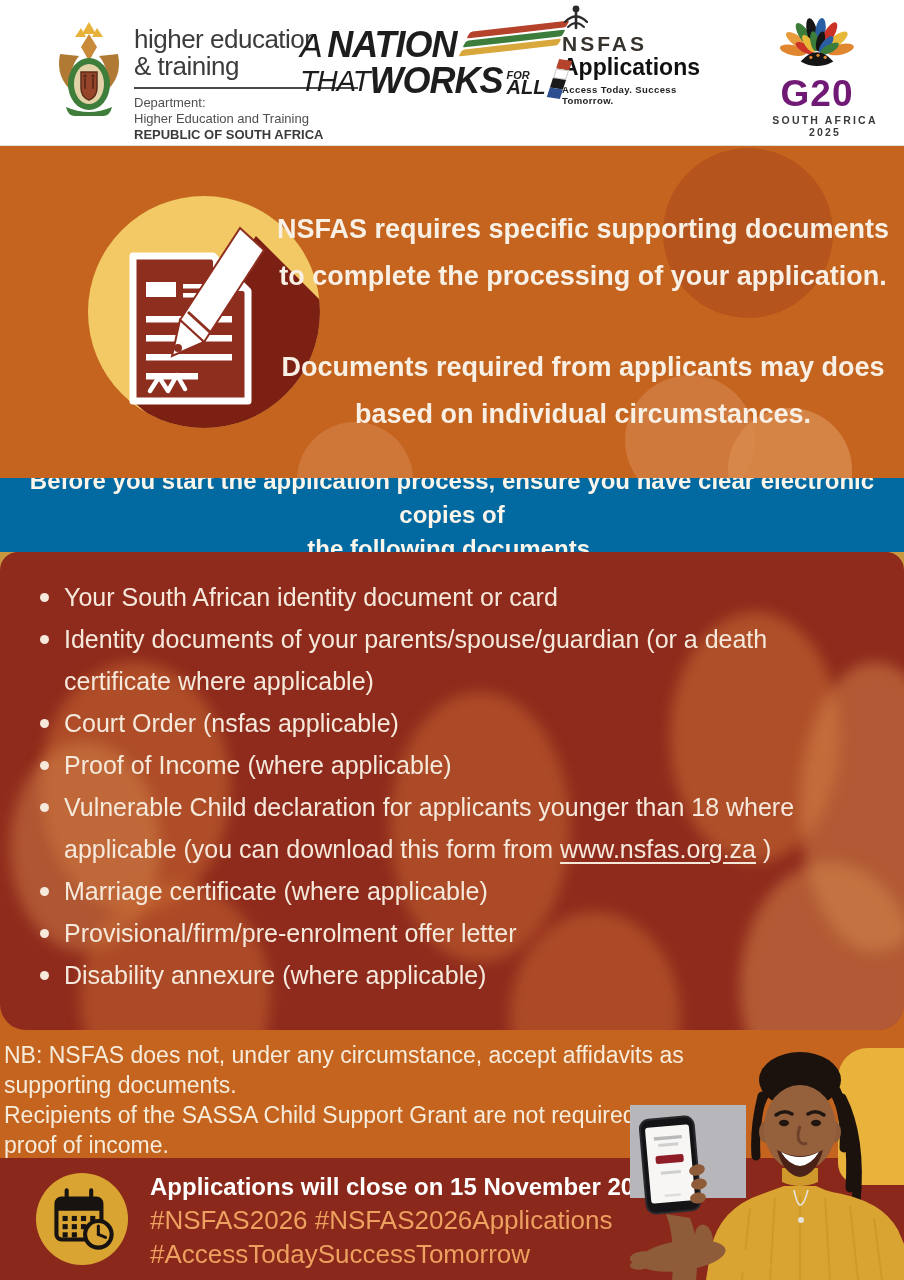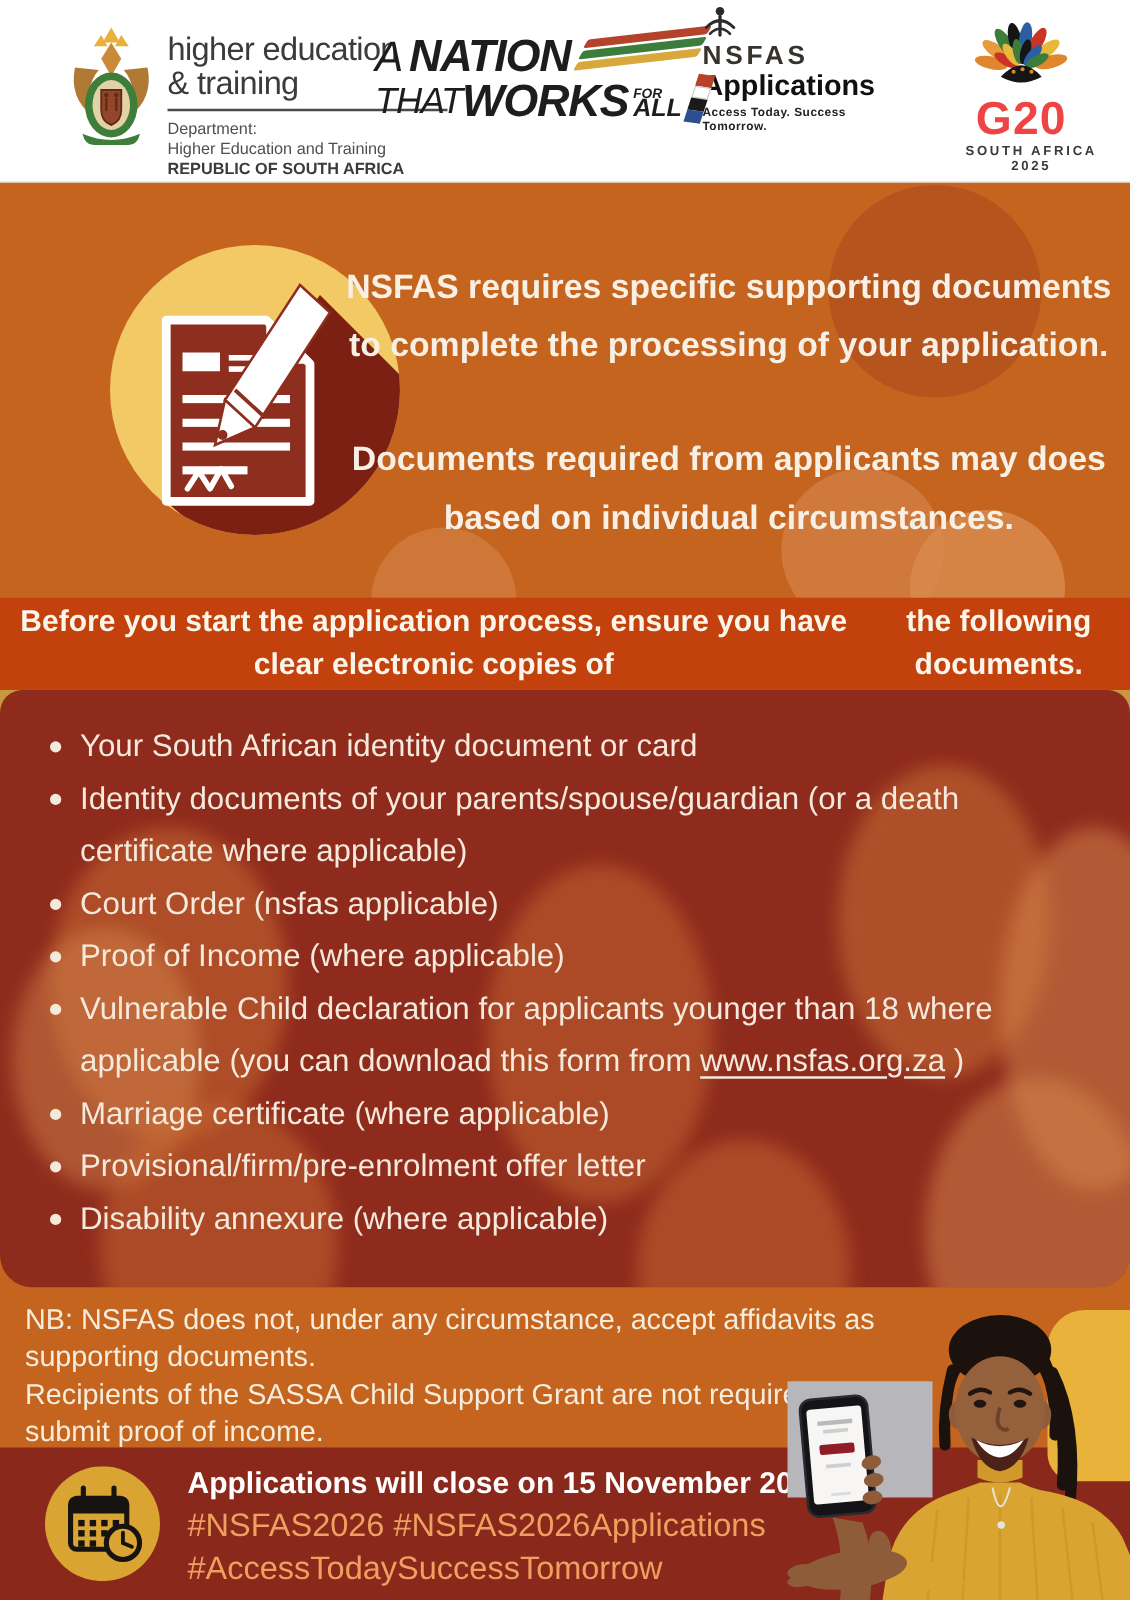--- a/index.html
+++ b/index.html
@@ -41,37 +41,37 @@
   .nsfas { position:absolute; left:562px; top:4px; width:158px; }
   .nsfas-brand { font-size:21px; font-weight:800; letter-spacing:3px; color:#36322c; margin-top:-2px; }
   .nsfas-year {
     font-size:48px; font-weight:900; letter-spacing:1px; color:#f5a31d; margin-top:-4px;
     text-shadow:-1px -1px 0 #ffe9b0, 2px 2px 0 #c27d0e, 3px 3px 0 #9a5f08, 4px 4px 3px rgba(80,50,0,.35);
   }
   .nsfas-label { font-size:23px; font-weight:800; color:#101010; margin-top:-2px; }
   .nsfas-tagline { font-size:9.5px; font-weight:700; color:#222; letter-spacing:.4px; margin-top:3px; }
 
   .g20 { position:absolute; left:742px; top:2px; width:150px; text-align:center; }
-  .g20-brand { font-size:37px; font-weight:800; color:#ef4444; letter-spacing:1px; line-height:36px; margin-top:-4px; }
+  .g20-brand { font-size:37px; font-weight:800; color:#701a75; letter-spacing:1px; line-height:36px; margin-top:-4px; }
   .g20-sub { font-size:10.5px; font-weight:600; color:#3a3a3a; letter-spacing:2.2px; margin-top:2px;margin-left:16px; }
 
   
   .hero { position:relative; height:332px; background:#c4641f; overflow:hidden; }
   .hcircle { position:absolute; border-radius:50%; }
   .hc1 { left:663px; top:2px;   width:170px; height:170px; background:#b5541c; }
   .hc2 { left:625px; top:229px; width:130px; height:130px; background:#d0793c; }
   .hc3 { left:728px; top:262px; width:124px; height:124px; background:#d98a4d; opacity:.85; }
   .hc4 { left:297px; top:276px; width:116px; height:116px; background:#d0793c; opacity:.9; }
   .doc-badge { position:absolute; left:88px; top:50px; width:232px; height:232px; }
   .headline { position:absolute; left:272px; top:60px; width:622px; text-align:center;
               color:#f8f0e5; font-weight:700; font-size:27px; line-height:47px; }
   .headline .para2 { margin-top:44px; }
 
   
-  .band { height:74px; background:#c2410c; display:flex; flex-direction:row; align-items:center;
+  .band { height:74px; background:#0369a1; display:flex; flex-direction:column; align-items:center;
           justify-content:center; text-align:center; color:#fcf5e9; font-weight:700;
           font-size:24px; line-height:34px; }
 
   
   .panel-wrap { background:linear-gradient(180deg, #c9973f 0 26px, #c4641f 26px); }
   .panel { position:relative; height:478px; background:#8f2b1c; border-radius:18px 18px 26px 26px; overflow:hidden; }
   .blob { position:absolute; border-radius:50%; filter:blur(7px); }
   .b1 { left:40px;  top:110px; width:190px; height:250px; background:#c96a33; opacity:.55; }
   .b2 { left:10px;  top:190px; width:150px; height:210px; background:#d68a4e; opacity:.45; }
   .b3 { left:390px; top:140px; width:180px; height:270px; background:#c96a33; opacity:.5; }
@@ -81,21 +81,21 @@
   .b7 { left:510px; top:360px; width:170px; height:210px; background:#c96a33; opacity:.5; }
   .b8 { left:740px; top:310px; width:180px; height:250px; background:#d68a4e; opacity:.5; }
   .docs { position:relative; z-index:2; list-style:none; padding:24px 44px 0 34px; }
   .docs li { position:relative; font-size:25px; line-height:42px; color:#f5e9dc; padding-left:30px; }
   .docs li::before { content:""; position:absolute; left:6px; top:17px; width:9px; height:9px;
                      border-radius:50%; background:#f5e9dc; }
   .doclink { text-decoration:underline; text-underline-offset:4px; }
 
   
   .nb { position:relative; height:128px; background:#c4641f; }
-  .nb-text { padding:10px 0 0 20px; width:748px; font-size:23px; line-height:30px; color:#f6ecdc; }
+  .nb-text { padding:10px 0 0 4px; width:748px; font-size:23px; line-height:30px; color:#f6ecdc; }
 
   
   .footer { position:relative; height:122px; background:#8a281b; }
   .cal { position:absolute; left:36px; top:15px; }
   .ftext { position:absolute; left:150px; top:15px; }
   .f1 { font-size:24px; font-weight:700; color:#ffffff; }
   .f2 { font-size:26px; color:#eda05f; margin-top:4px; }
   .f3 { font-size:26px; color:#eda05f; margin-top:3px; }
 
   

